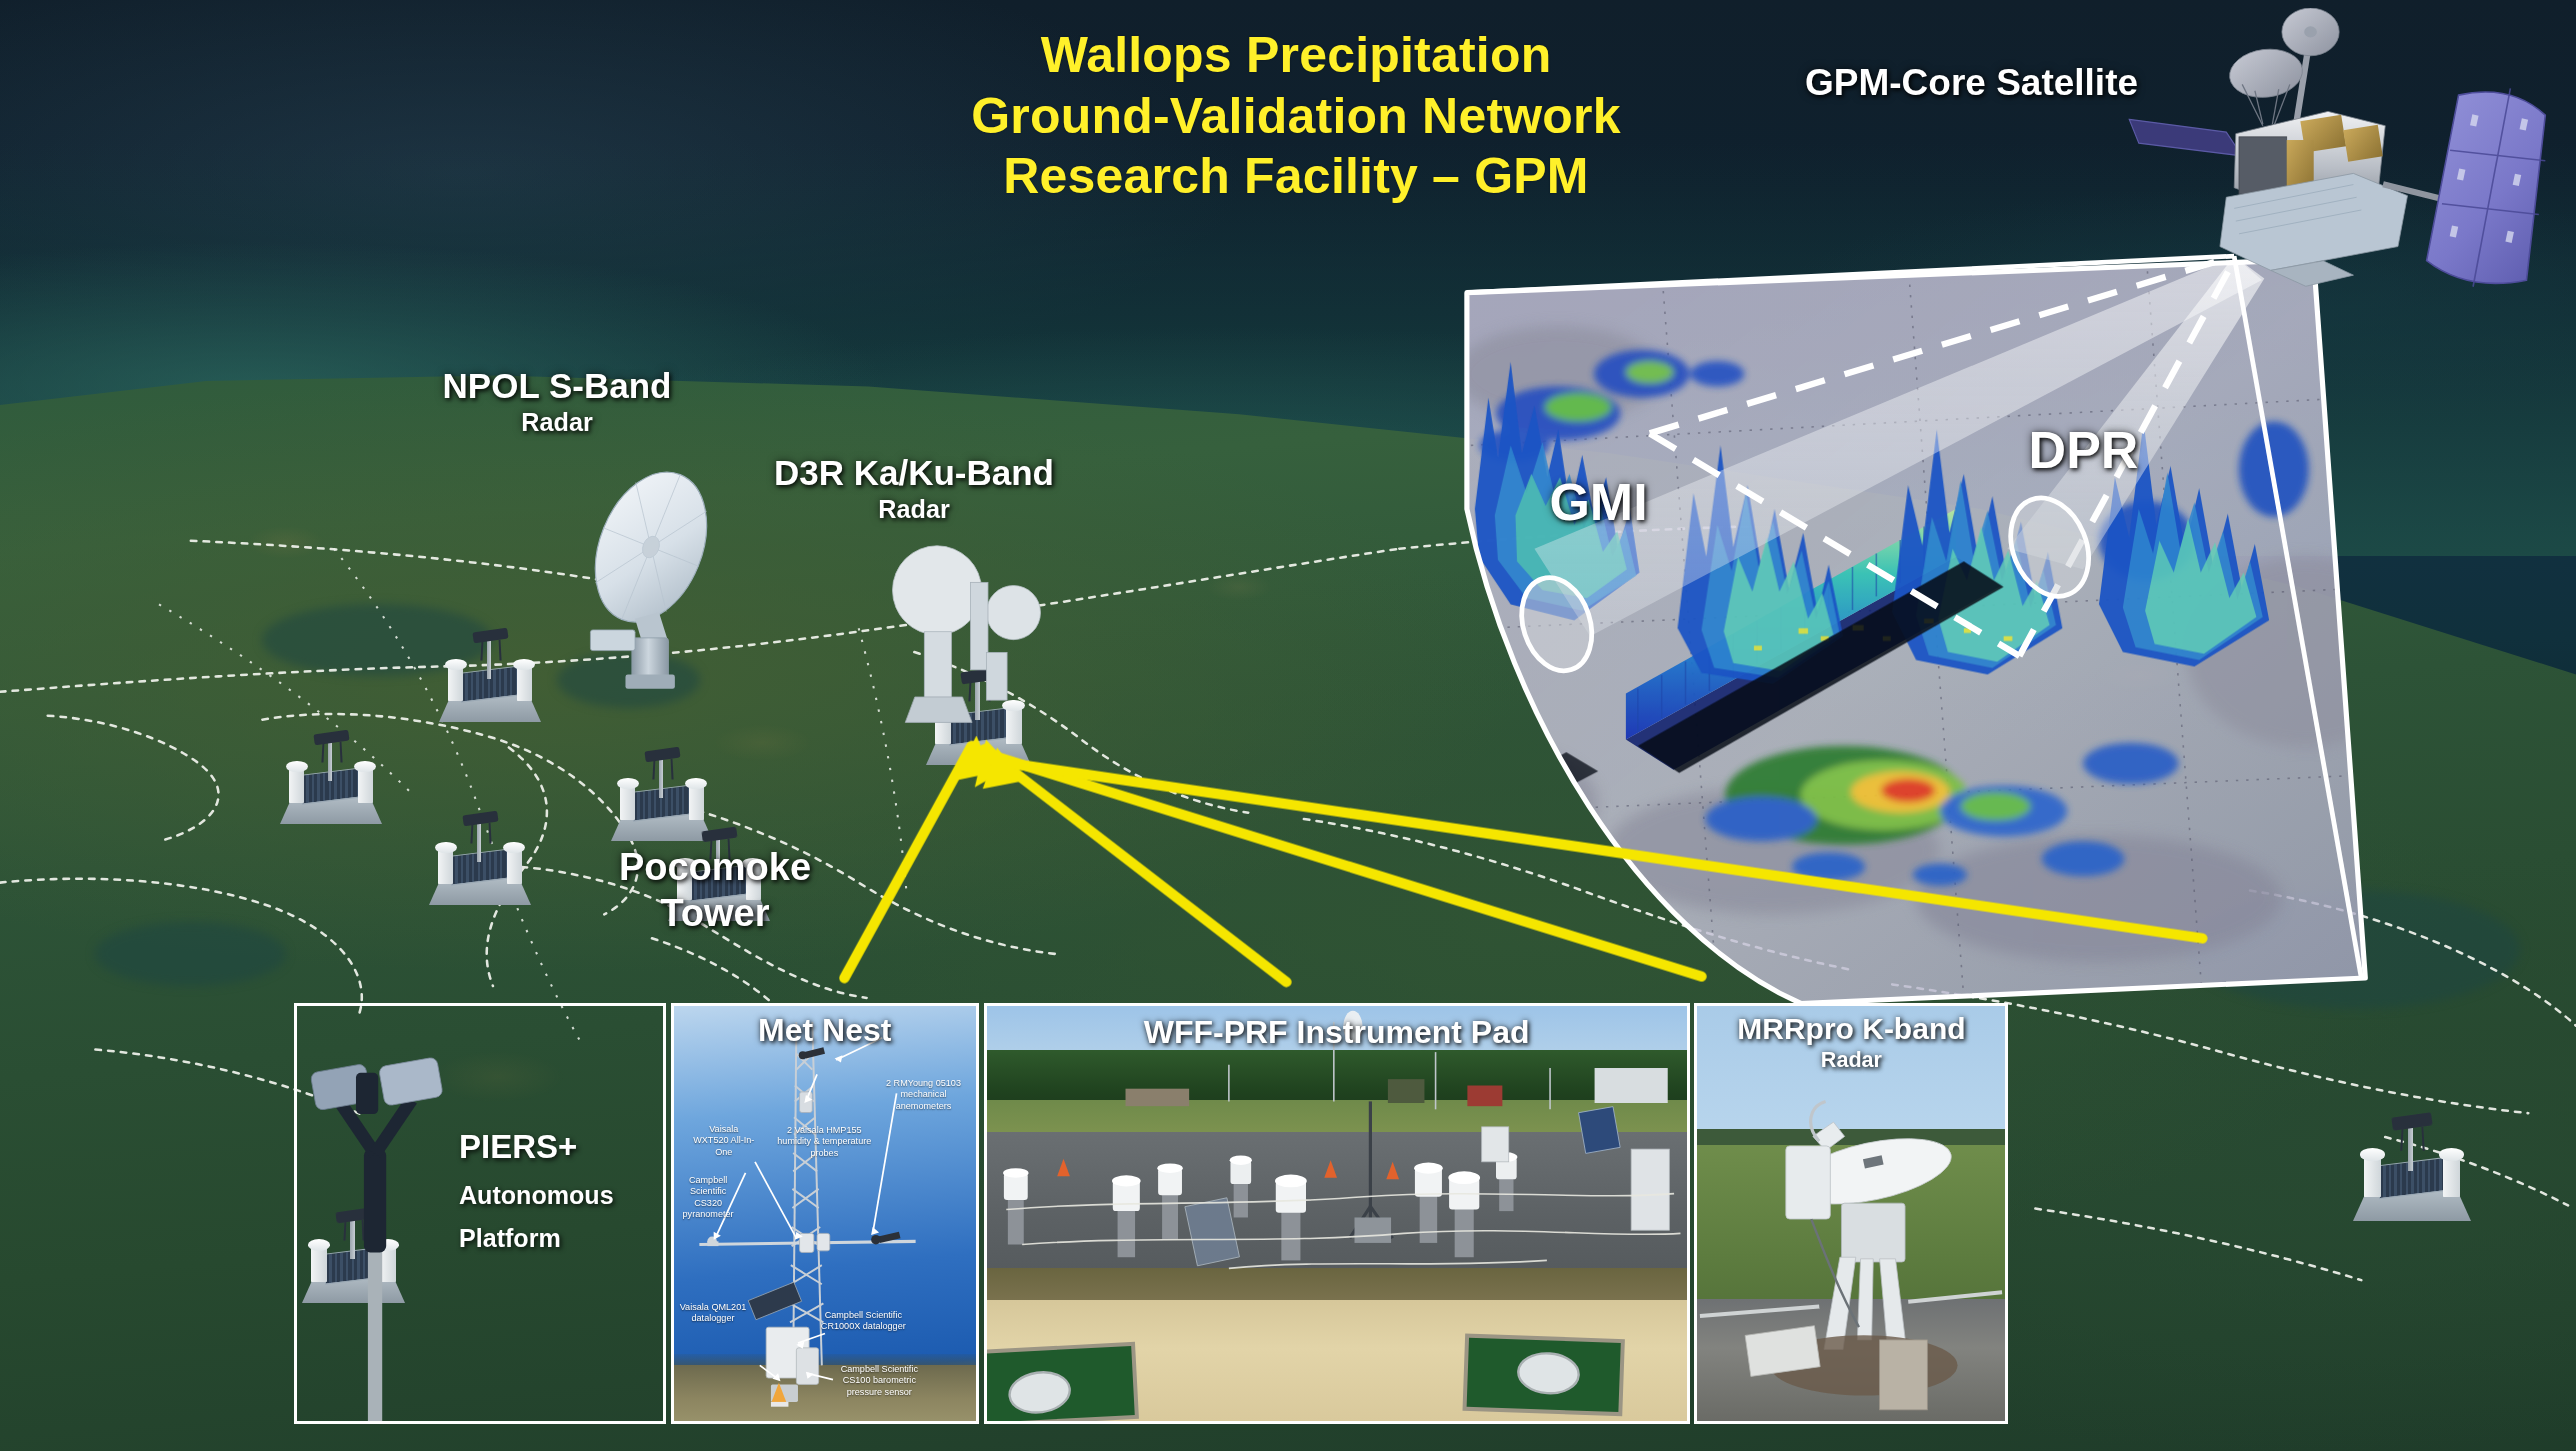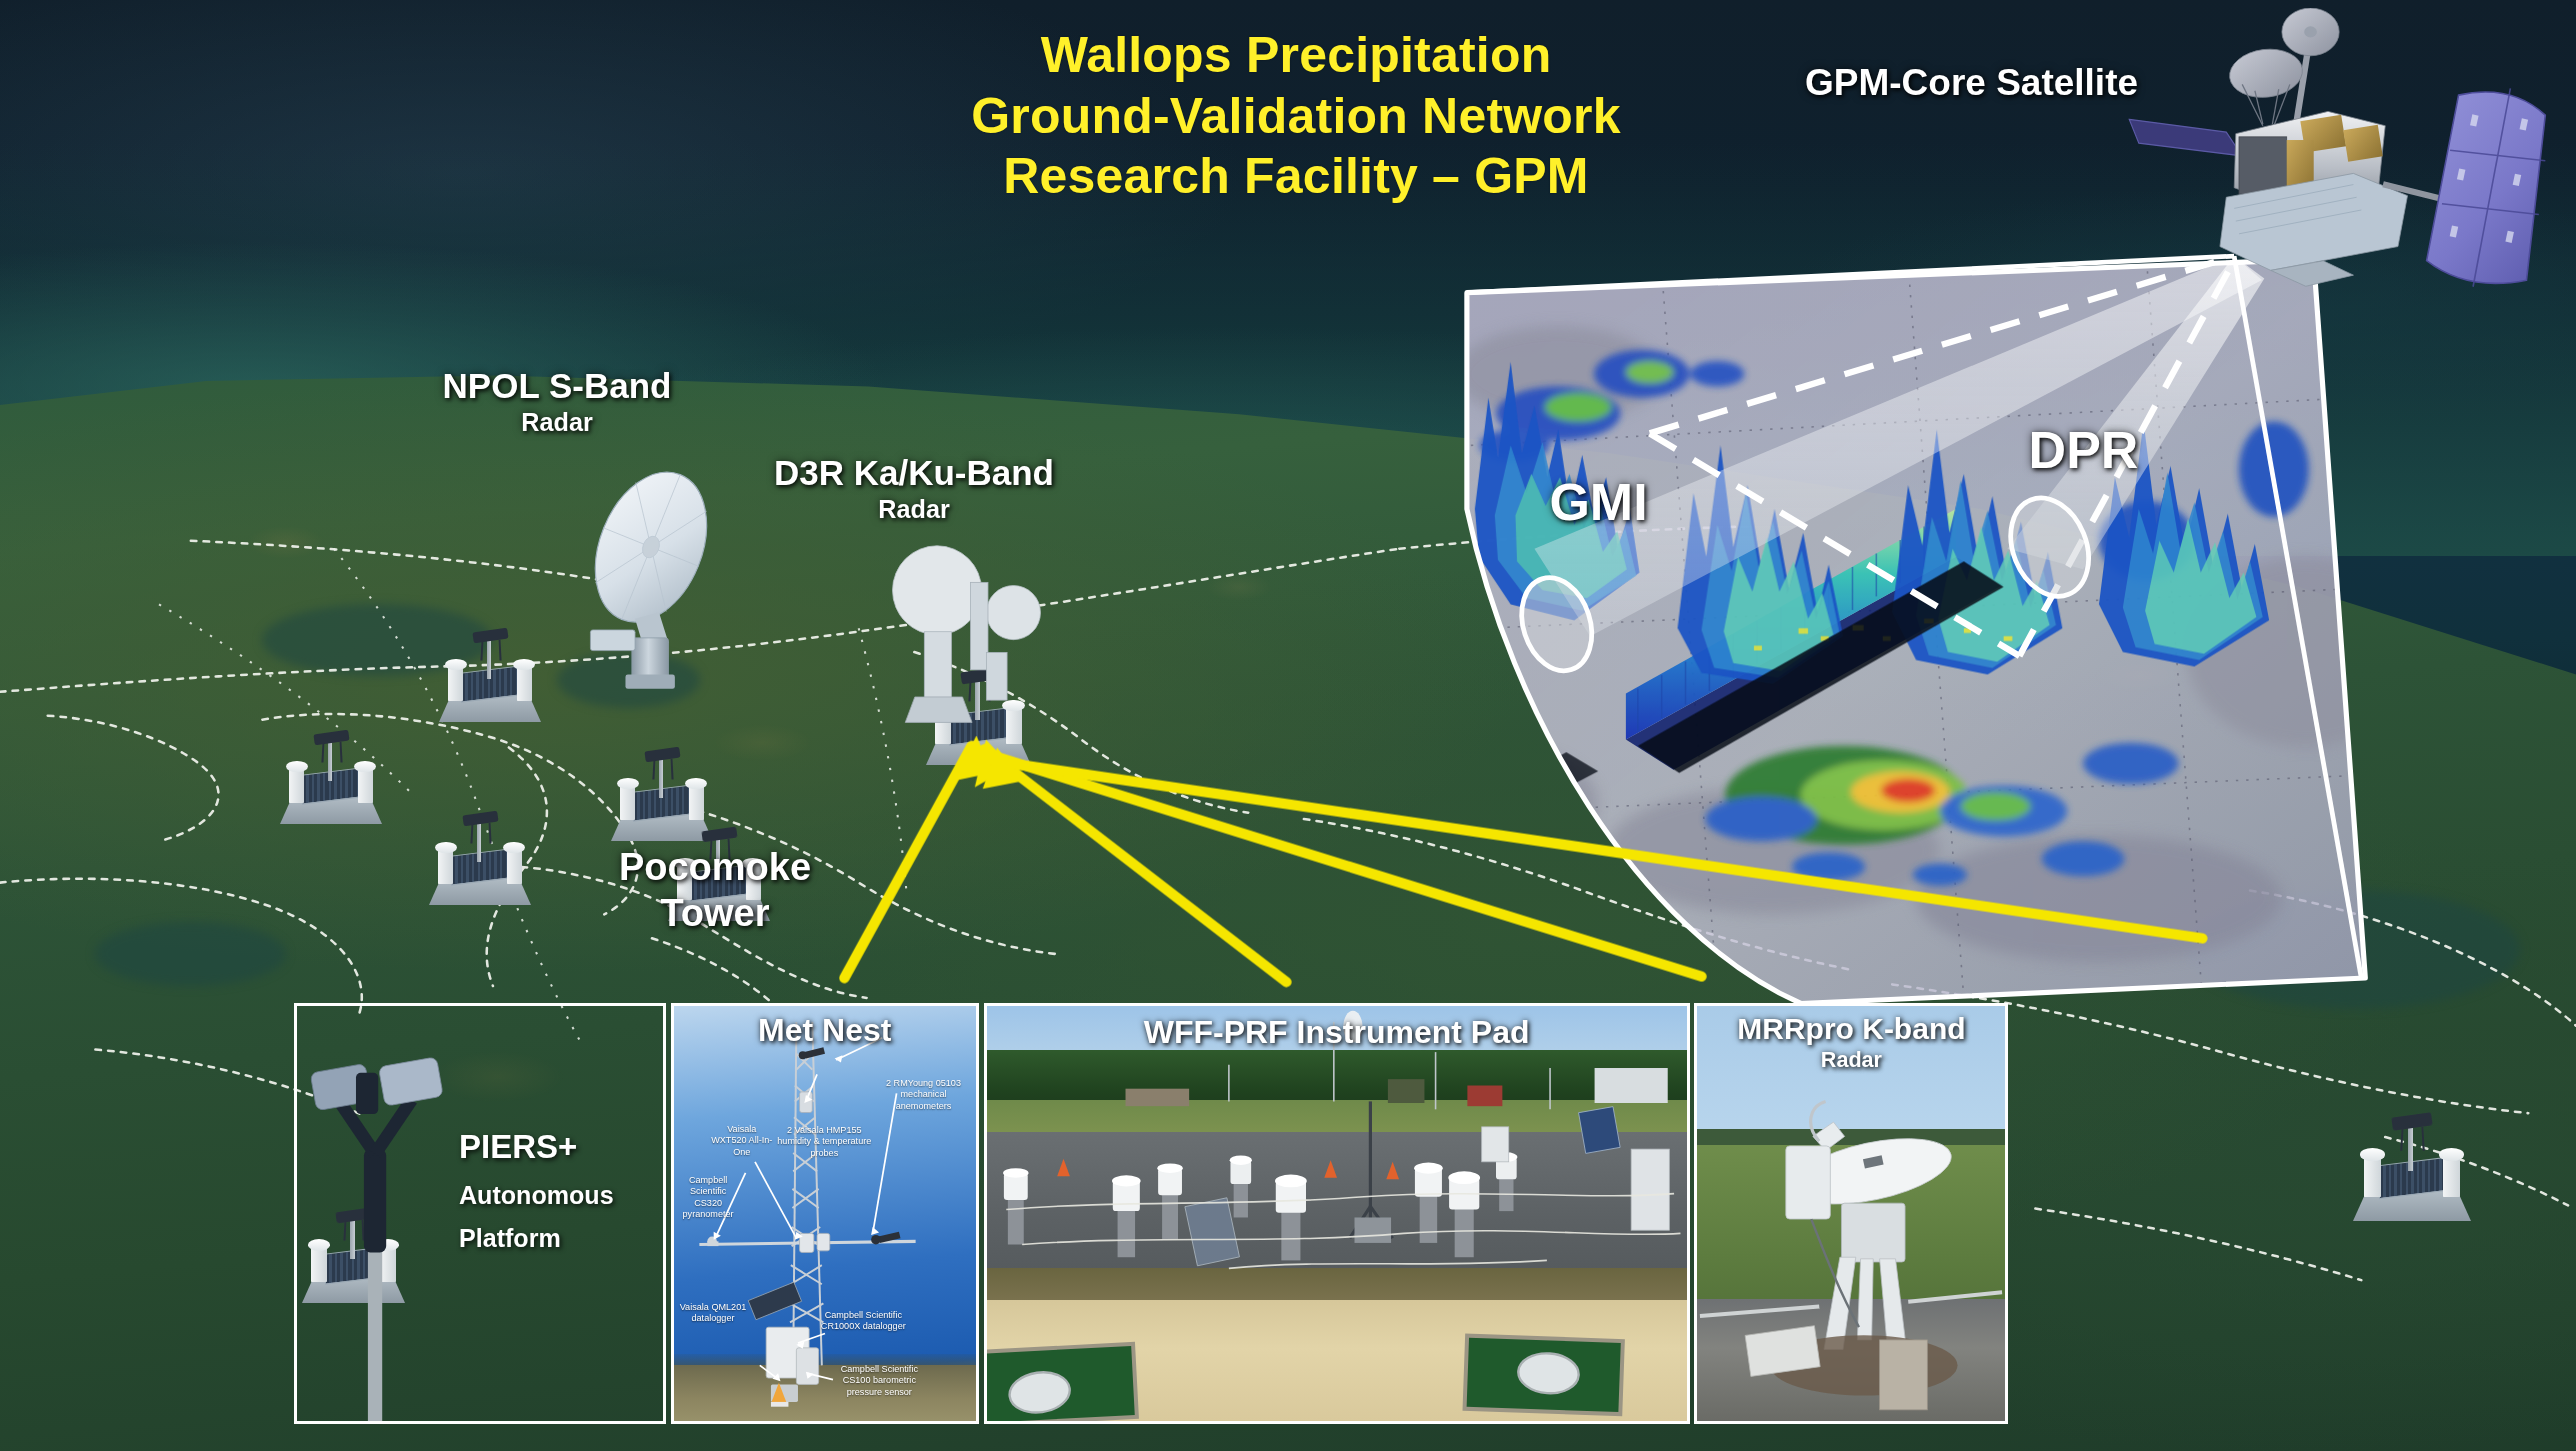--- a/index.html
+++ b/index.html
@@ -616,21 +616,21 @@
           <path d="M130,472 l-10,-3 l7,-7 Z"></path>
             <path d="M150,426 l10,-4 l-2,9 Z"></path>
             <path d="M162,460 l10,3 l-8,6 Z"></path>
         </g>
       </svg>
       <div class="cap" style="top:6.4px;font-size:32px;">
         <span>Met Nest</span>
       </div>
       <div class="mtann" style="right:4.8px;top:72px;width:95px;">2 RMYoung 05103 mechanical anemometers</div>
       <div class="mtann" style="left:103px;top:119px;width:95px;">2 Vaisala HMP155 humidity &amp; temperature probes</div>
-      <div class="mtann" style="left:36px;top:118px;width:64px;">Vaisala WXT520 All-In-One</div>
+      <div class="mtann" style="left:18px;top:118px;width:64px;">Vaisala WXT520 All-In-One</div>
       <div class="mtann" style="left:4.8px;top:169px;width:59px;">Campbell Scientific CS320 pyranometer</div>
       <div class="mtann" style="left:3.2px;top:296px;width:72px;">Vaisala QML201 datalogger</div>
       <div class="mtann" style="left:142px;top:304px;width:95px;">Campbell Scientific CR1000X datalogger</div>
       <div class="mtann" style="left:154px;top:358px;width:103px;">Campbell Scientific CS100 barometric pressure sensor</div>
     </div>
 
     <div class="panel" id="panel-wff">
       <div class="wffsky"></div>
       <div class="wfftrees"></div>
       <div class="wffgrass"></div>

